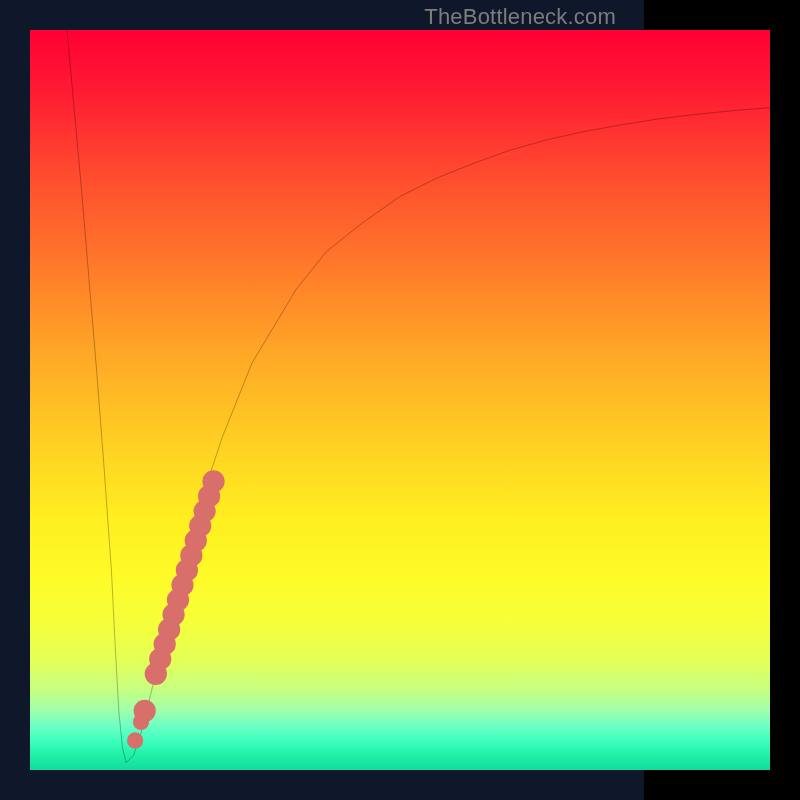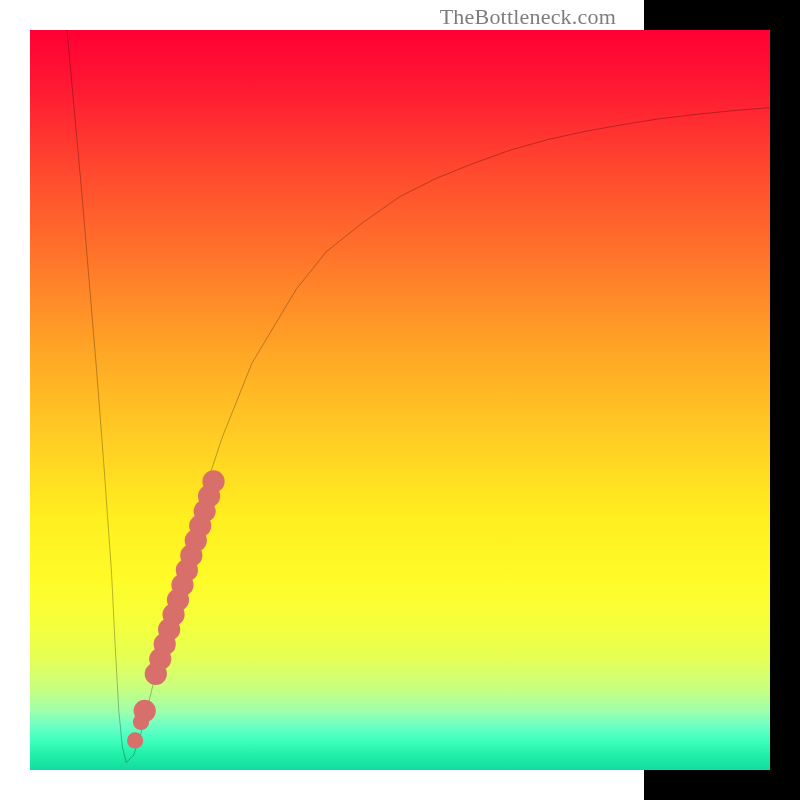--- a/index.html
+++ b/index.html
@@ -8,22 +8,21 @@
     width: 800px;
     height: 800px;
     overflow: hidden;
     background: #000;
     font-family: Arial, Helvetica, sans-serif;
   }
   .frame {
     position: relative;
     width: 644px;
     height: 800px;
-    background: #ffffff;
-    font-family: Liberation Serif, serif;
+    background: #0f172a;
   }
   .plot {
     position: absolute;
     left: 30px;
     top: 30px;
     width: 740px;
     height: 740px;
     overflow: hidden;
   }
   .gradient {

